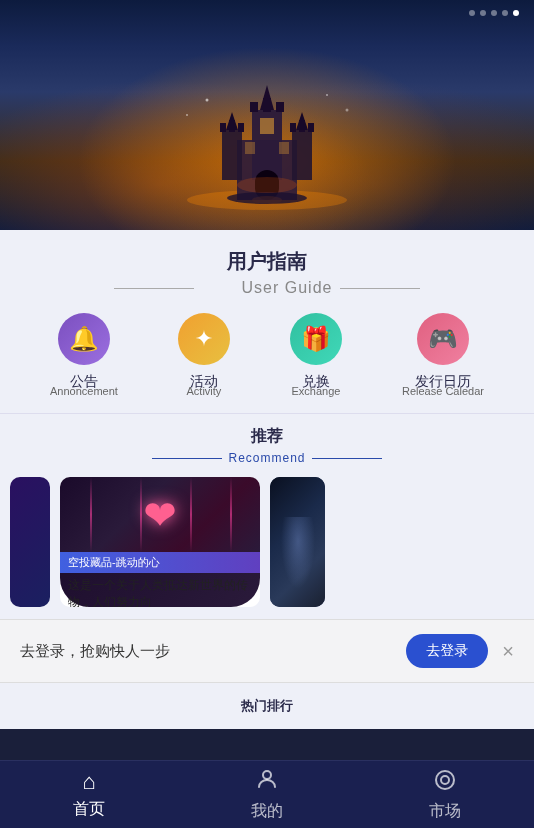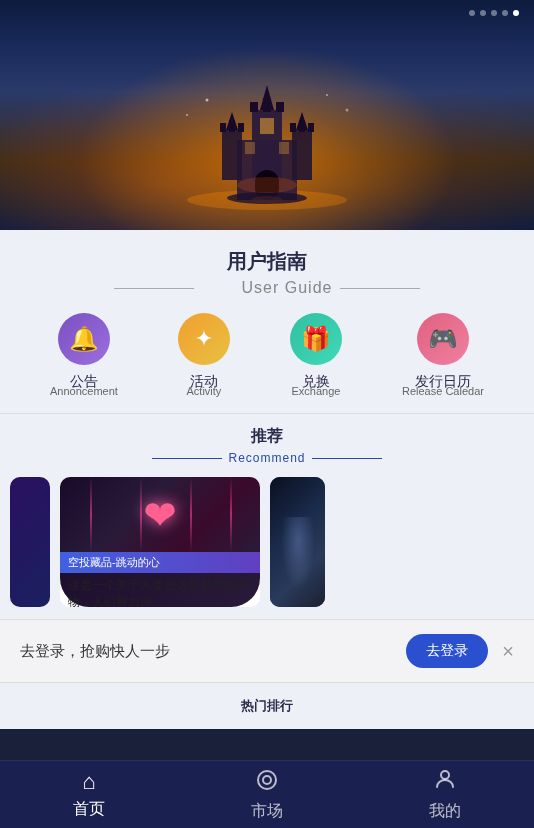--- a/index.html
+++ b/index.html
@@ -547,30 +547,30 @@
 
   <div style="height:68px;"></div>
 </div>
 
 <div class="bottom-nav">
   <div class="nav-item">
     <span class="nav-icon active">⌂</span>
     <span class="nav-label active">首页</span>
   </div>
   <div class="nav-item">
+    <span class="nav-icon">
+      <svg width="24" height="24" viewBox="0 0 24 24" fill="none">
+        <circle cx="12" cy="8" r="4" stroke="rgba(255,255,255,0.7)" stroke-width="2"></circle>
+        <path d="M4 20c0-4 3.6-7 8-7s8 3 8 7" stroke="rgba(255,255,255,0.7)" stroke-width="2" stroke-linecap="round"></path>
+      </svg>
+    </span>
+    <span class="nav-label">我的</span>
+  </div>
+  <div class="nav-item">
     <span class="nav-icon" style="font-size:20px;">
       <svg width="24" height="24" viewBox="0 0 24 24" fill="none">
         <rect x="3" y="3" width="18" height="18" rx="9" stroke="rgba(255,255,255,0.7)" stroke-width="2"></rect>
         <circle cx="12" cy="12" r="4" stroke="rgba(255,255,255,0.7)" stroke-width="2"></circle>
       </svg>
     </span>
     <span class="nav-label">市场</span>
   </div>
-  <div class="nav-item">
-    <span class="nav-icon">
-      <svg width="24" height="24" viewBox="0 0 24 24" fill="none">
-        <circle cx="12" cy="8" r="4" stroke="rgba(255,255,255,0.7)" stroke-width="2"></circle>
-        <path d="M4 20c0-4 3.6-7 8-7s8 3 8 7" stroke="rgba(255,255,255,0.7)" stroke-width="2" stroke-linecap="round"></path>
-      </svg>
-    </span>
-    <span class="nav-label">我的</span>
-  </div>
 </div>
 
 </body></html>

